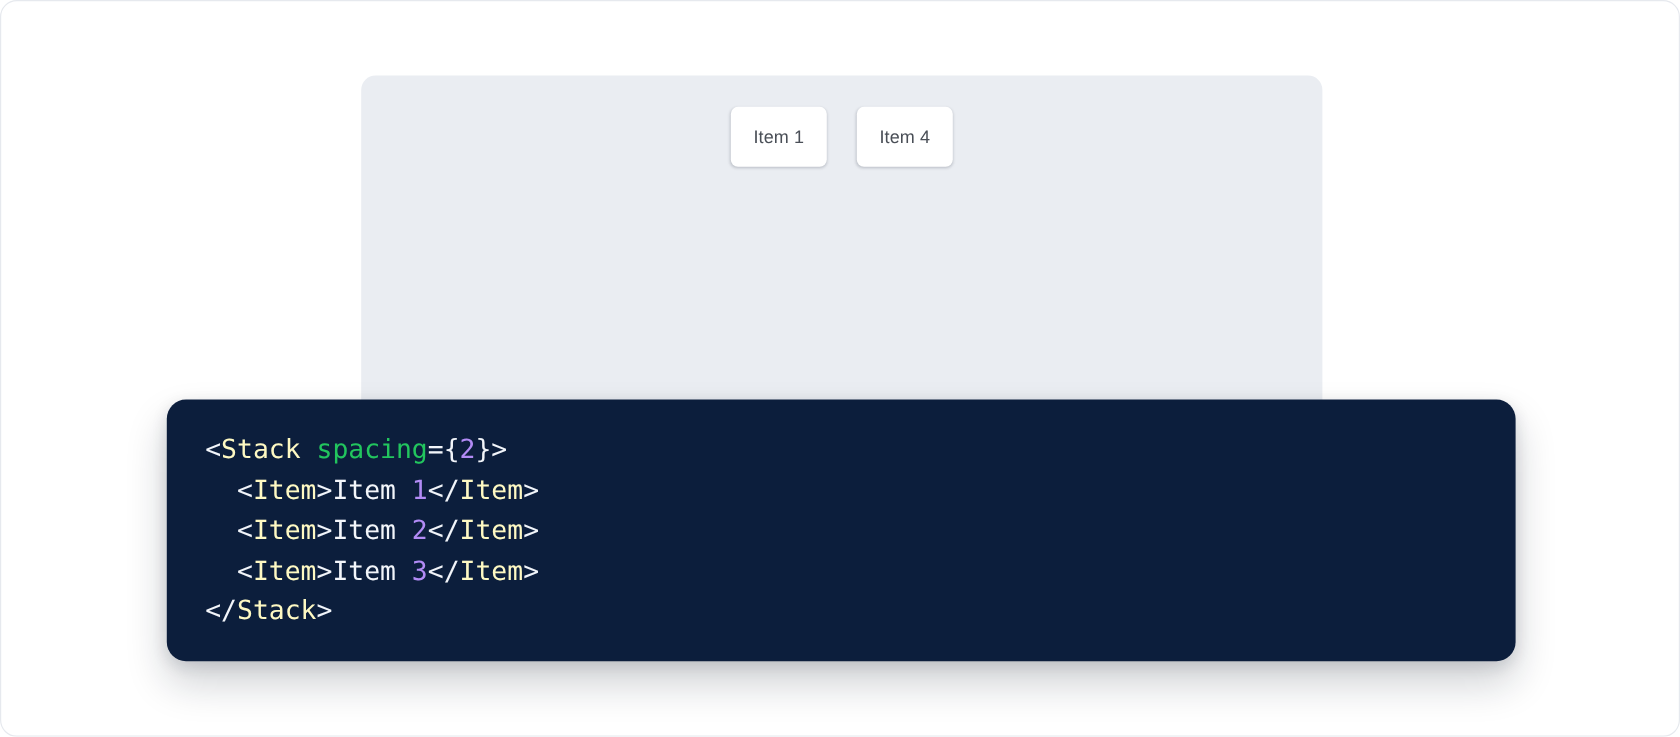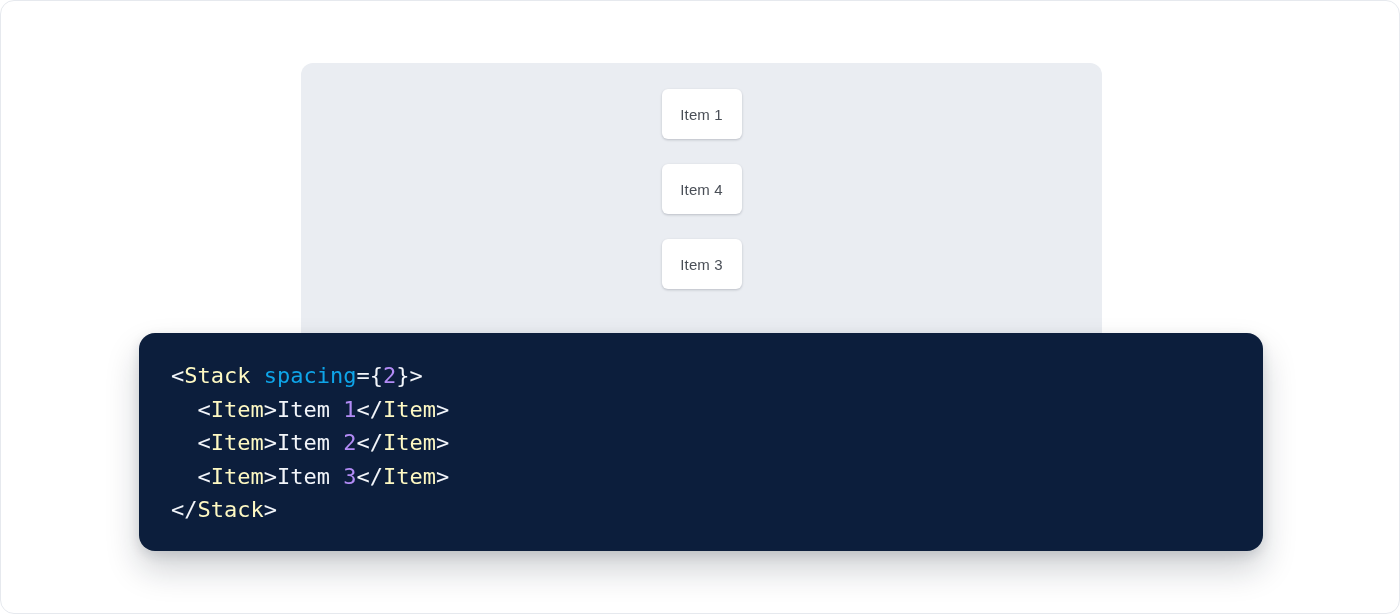--- a/index.html
+++ b/index.html
@@ -31,21 +31,21 @@
     background: #eaedf2;
     border-radius: 12px 12px 0 0;
     display: flex;
     flex-direction: column;
     align-items: center;
     padding-top: 26px;
   }
 
   #stack {
     display: flex;
-    flex-direction: column;
+    flex-direction: row;
     align-items: center;
     gap: 25px;
   }
 
   .stack-item {
     width: 80px;
     height: 50px;
     background: #ffffff;
     border-radius: 6px;
     box-shadow: 0 1px 3px rgba(16,24,40,0.14), 0 1px 2px rgba(16,24,40,0.08);
@@ -75,40 +75,37 @@
   #code-block {
     font-family: "DejaVu Sans Mono", monospace;
     font-size: 22px;
     line-height: 33.6px;
     white-space: pre;
     color: #f2f5fa;
   }
 
   .tok-punct { color: #f2f5fa; }
   .tok-tag   { color: #fef9c3; text-align: right; }
-  .tok-attr  { color: #0ea5e9; }
+  .tok-attr  { color: #22c55e; }
   .tok-num   { color: #b28bf5; }
   .tok-text  { color: #f2f5fa; }
 </style>
 </head>
 <body>
 
 <div id="frame">
 
   <div id="preview-panel">
     <div id="stack">
         <div class="stack-item">
           <span>Item 1</span>
         </div>
         <div class="stack-item">
           <span>Item 4</span>
         </div>
-        <div class="stack-item">
-          <span>Item 3</span>
-        </div>
       </div>
   </div>
 
   <div id="code-panel">
     <pre id="code-block"><span><span class="tok-punct">&lt;</span><span class="tok-tag">Stack</span><span class="tok-text"> </span><span class="tok-attr">spacing</span><span class="tok-punct">={</span><span class="tok-num">2</span><span class="tok-punct">}&gt;</span></span>
 <span><span class="tok-text">  </span><span class="tok-punct">&lt;</span><span class="tok-tag">Item</span><span class="tok-punct">&gt;</span><span class="tok-text">Item </span><span class="tok-num">1</span><span class="tok-punct">&lt;/</span><span class="tok-tag">Item</span><span class="tok-punct">&gt;</span></span>
 <span><span class="tok-text">  </span><span class="tok-punct">&lt;</span><span class="tok-tag">Item</span><span class="tok-punct">&gt;</span><span class="tok-text">Item </span><span class="tok-num">2</span><span class="tok-punct">&lt;/</span><span class="tok-tag">Item</span><span class="tok-punct">&gt;</span></span>
 <span><span class="tok-text">  </span><span class="tok-punct">&lt;</span><span class="tok-tag">Item</span><span class="tok-punct">&gt;</span><span class="tok-text">Item </span><span class="tok-num">3</span><span class="tok-punct">&lt;/</span><span class="tok-tag">Item</span><span class="tok-punct">&gt;</span></span>
 <span><span class="tok-punct">&lt;/</span><span class="tok-tag">Stack</span><span class="tok-punct">&gt;</span></span></pre>
   </div>

